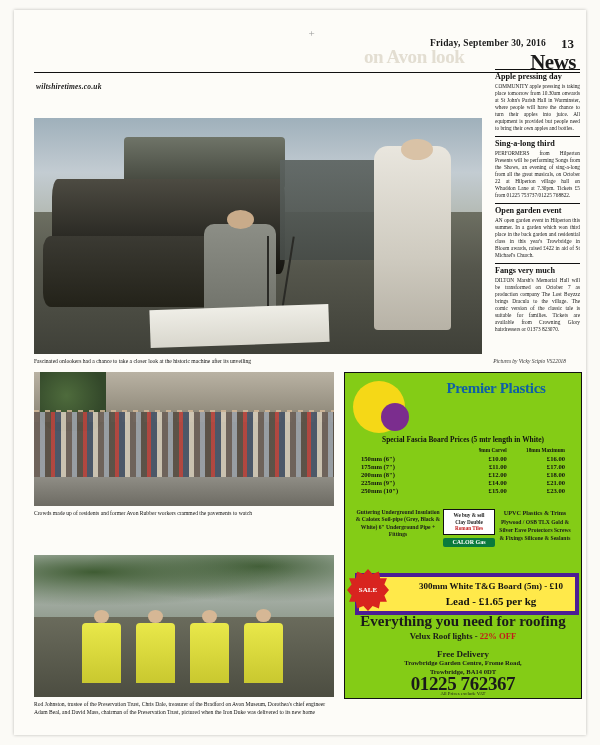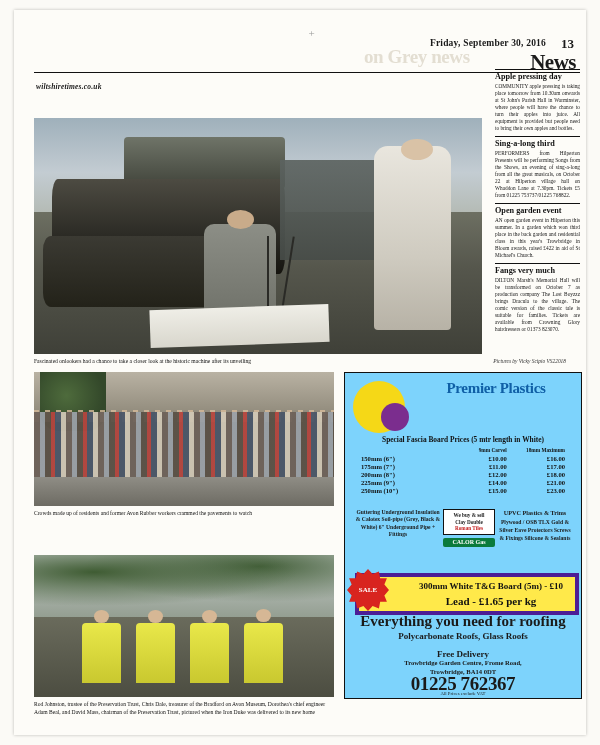--- a/index.html
+++ b/index.html
@@ -304,21 +304,21 @@
     margin-bottom: 4px;
   }
 
   
   .advert {
     position: absolute;
     left: 330px;
     top: 362px;
     width: 236px;
     height: 325px;
-    background: #7dd3fc;
+    background: #84cc16;
     border: 1px solid #111;
     overflow: hidden;
   }
   .ad-circle {
     position: absolute;
     left: 8px;
     top: 8px;
     width: 52px;
     height: 52px;
     border-radius: 50%;
@@ -503,21 +503,21 @@
   }
 </style>
 </head>
 <body>
 
 <div class="page">
   <div class="paper">
 
     <div class="masthead">
       <div class="crosshair">+</div>
-      <div class="ghost-head">on Grey news</div>
+      <div class="ghost-head">on Avon look</div>
       <div class="date-line">Friday, September 30, 2016</div>
       <div class="page-num">13</div>
       <div class="news-word">News</div>
       <div class="rule-top"></div>
       <div class="site-url">wiltshiretimes.co.uk</div>
     </div>
 
 
     <div class="photo photo-main">
       <div class="sky"></div>
@@ -641,21 +641,23 @@
       </div>
 
       <div class="yellow-band">
         <div class="line1">300mm White T&amp;G Board (5m) - £10</div>
         <div class="line2">Lead - £1.65 per kg</div>
       </div>
       <div class="sale-burst">SALE</div>
 
       <div class="ad-roofing">
         <div class="r1">Everything you need for roofing</div>
-        <div class="r3">Polycarbonate Roofs, Glass Roofs</div>
+        <div class="r2">
+          <span>Velux Roof lights - </span><em>22% OFF</em>
+        </div>
         <div class="r4">Free Delivery</div>
       </div>
 
       <div class="ad-addr">
         <div>Trowbridge Garden Centre, Frome Road,</div>
         <div>Trowbridge, BA14 0DT</div>
       </div>
       <div class="ad-phone">01225 762367</div>
       <div class="ad-vat">All Prices exclude VAT</div>
     </div>

